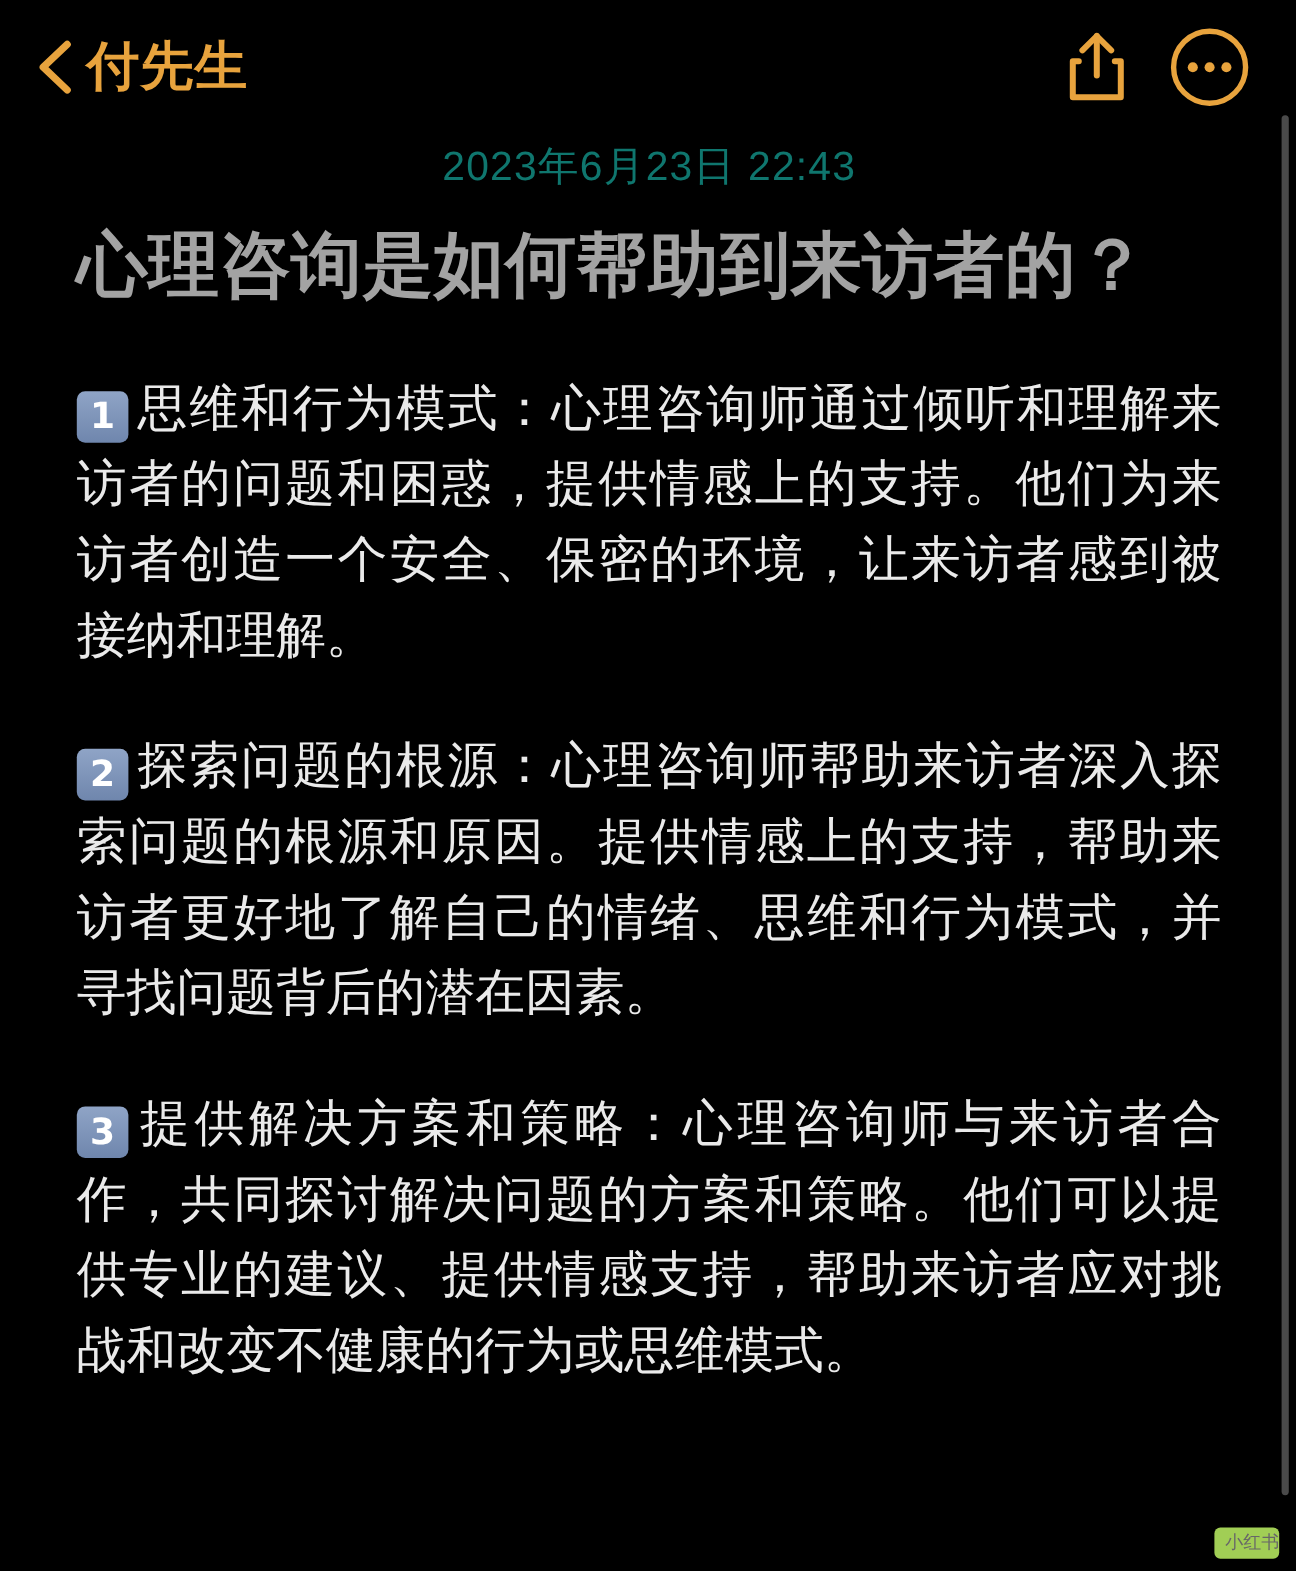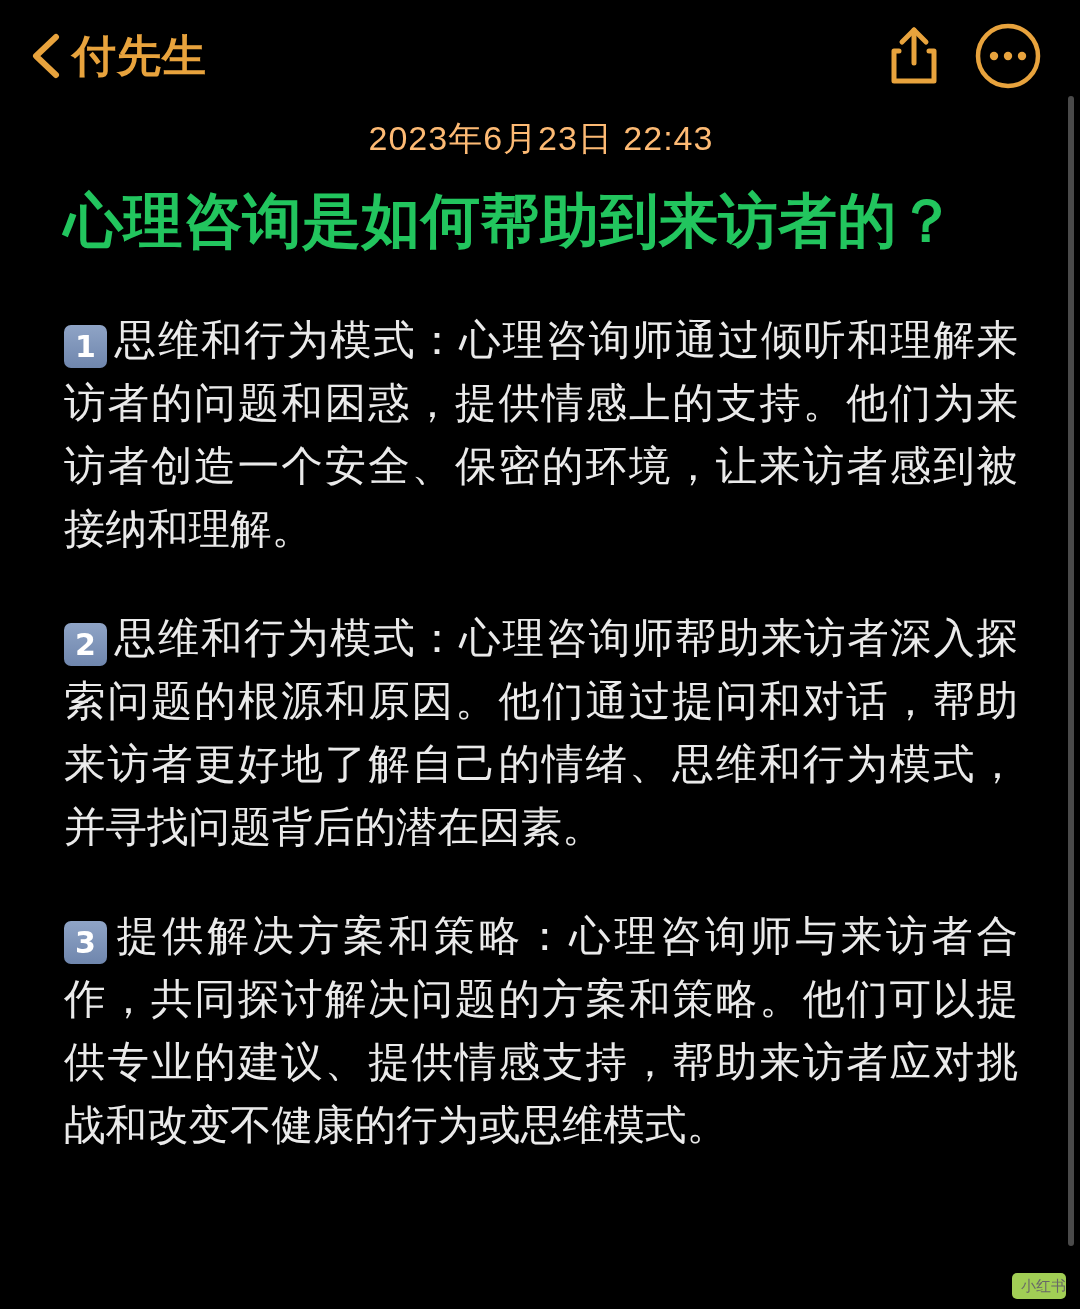--- a/index.html
+++ b/index.html
@@ -62,32 +62,32 @@
   }
   .share-icon svg, .more-icon svg { display: block; }
 
   
   .doc {
     padding: 0 62px 0 64px;
     box-sizing: border-box;
   }
   .timestamp {
     text-align: center;
-    color: #fdba74;
+    color: #0f766e;
     font-size: 34px;
     letter-spacing: 1px;
     margin-top: 4px;
     margin-bottom: 22px;
   }
   .title {
     font-size: 59px;
     font-weight: 700;
     line-height: 1.28;
     letter-spacing: 0.5px;
-    color: #22c55e;
+    color: #a3a3a3;
     margin: 0 0 48px 0;
   }
 
   .para {
     font-size: 41.5px;
     line-height: 1.52;
     color: #eaeaea;
     margin: 0 0 46px 0;
     text-align: justify;
     letter-spacing: 0px;
@@ -179,21 +179,21 @@
 
   <div class="doc">
     <div class="timestamp">2023年6月23日 22:43</div>
     <h1 class="title">心理咨询是如何帮助到来访者的？</h1>
 
     <p class="para">
       <span class="numbox">1</span><span>思维和行为模式：心理咨询师通过倾听和理解来访者的问题和困惑，提供情感上的支持。他们为来访者创造一个安全、保密的环境，让来访者感到被接纳和理解。</span>
     </p>
 
     <p class="para">
-      <span class="numbox">2</span><span>思维和行为模式：心理咨询师帮助来访者深入探索问题的根源和原因。他们通过提问和对话，帮助来访者更好地了解自己的情绪、思维和行为模式，并寻找问题背后的潜在因素。</span>
+      <span class="numbox">2</span><span>探索问题的根源：心理咨询师帮助来访者深入探索问题的根源和原因。提供情感上的支持，帮助来访者更好地了解自己的情绪、思维和行为模式，并寻找问题背后的潜在因素。</span>
     </p>
 
     <p class="para">
       <span class="numbox">3</span><span>提供解决方案和策略：心理咨询师与来访者合作，共同探讨解决问题的方案和策略。他们可以提供专业的建议、提供情感支持，帮助来访者应对挑战和改变不健康的行为或思维模式。</span>
     </p>
   </div>
 
   <div class="scroll-indicator"></div>
 
   <div class="watermark">小红书</div>

